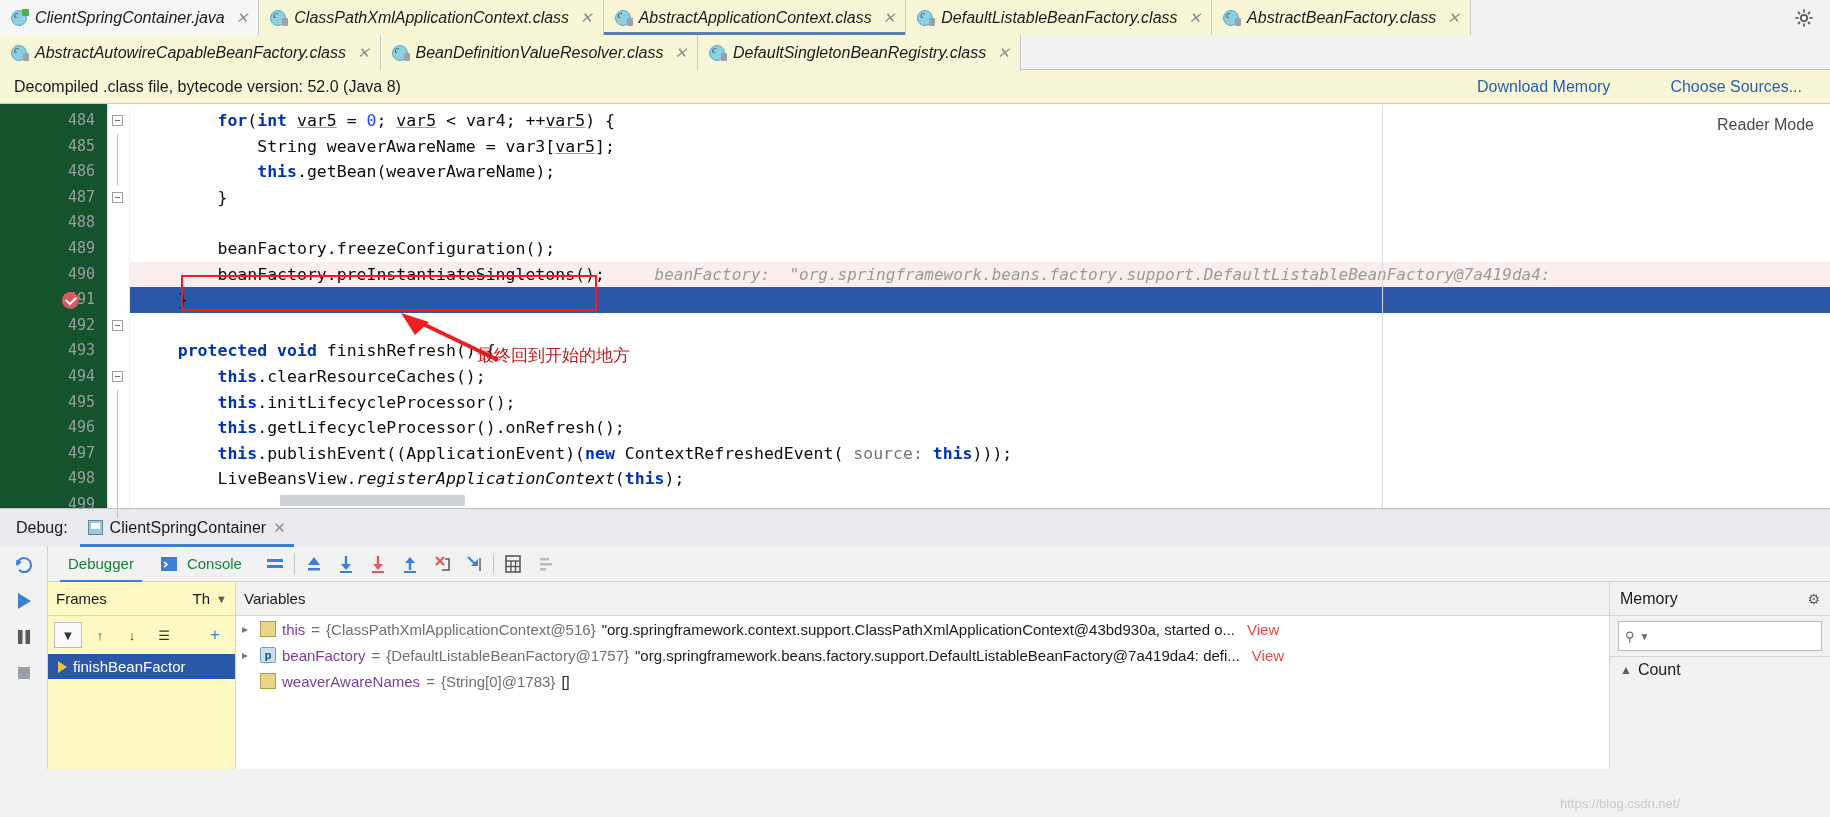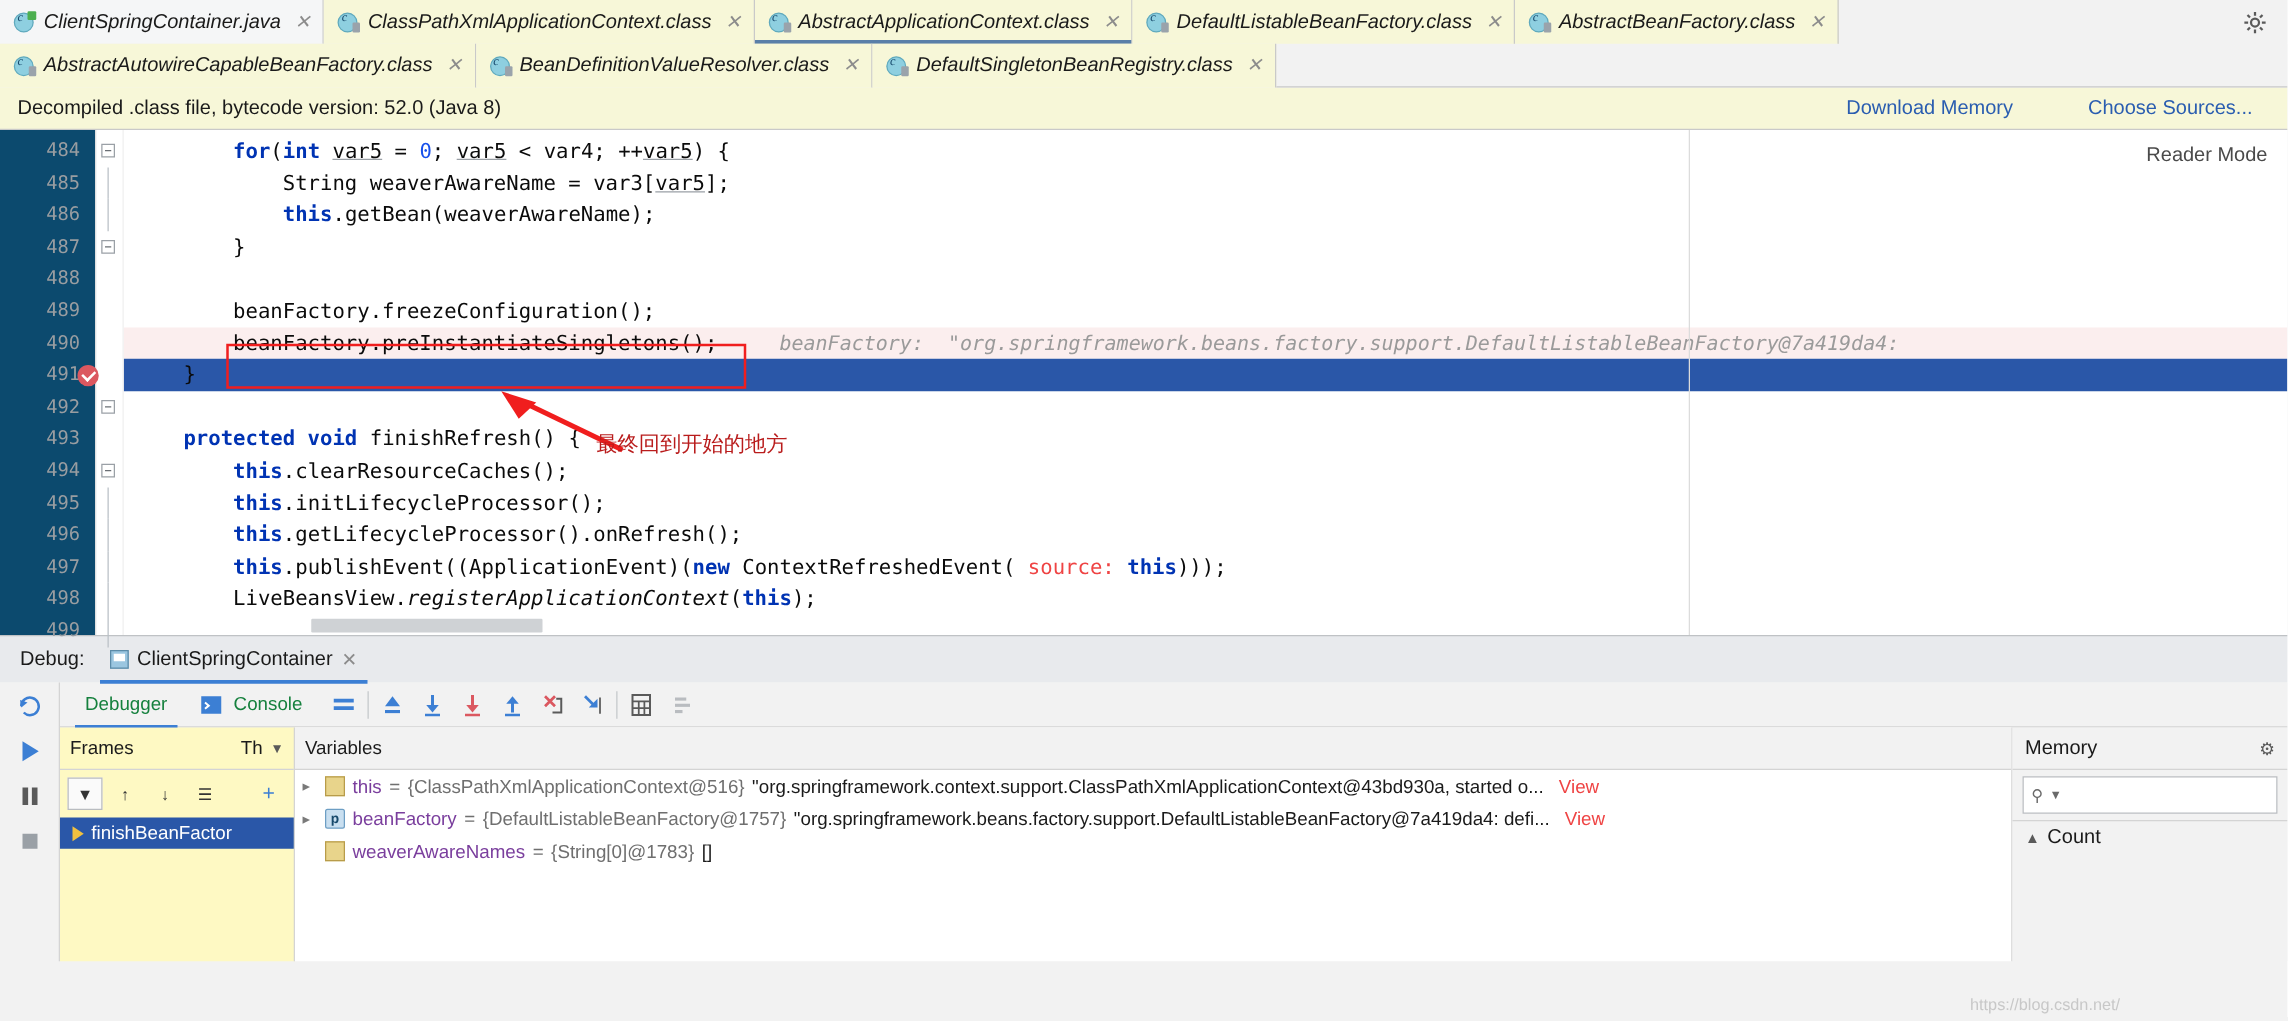--- a/index.html
+++ b/index.html
@@ -57,21 +57,21 @@
     height: 34px; background: #f7f7d8; border-bottom: 1px solid #c9c9c9;
     display: flex; align-items: center; padding: 0 28px 0 14px;
     font-size: 16px; color: #1a1a1a; gap: 24px;
   }
   .notice .spacer { flex: 1; }
   .notice a { color: #2a5db0; text-decoration: none; margin-left: 36px; font-size: 16px; }
 
   
   .editorwrap { position: relative; height: 404px; background: #ffffff; display: flex; }
   .gutter {
-    width: 77px; background: #0c4a6e; border-right: 1px solid #e0e0e0;
+    width: 108px; background: #14532d; border-right: 1px solid #e0e0e0;
     flex: none; position: relative; padding-top: 4px;
   }
   .gutter .ln {
     height: 25.6px; line-height: 25.6px; text-align: right; padding-right: 12px;
     font-family: "DejaVu Sans Mono", monospace; font-size: 15px; color: #999da1;
   }
   .foldcol {
     width: 22px; flex: none; background: #ffffff; position: relative; padding-top: 4px;
     border-right: 1px solid #f0f0f0;
   }
@@ -90,21 +90,21 @@
     height: 25.6px; line-height: 25.6px; white-space: pre;
     font-family: "DejaVu Sans Mono", monospace; font-size: 16.5px; color: #0b0b0b;
     padding-left: 8px; position: relative;
   }
   .cline.bp { background: #fbeeee; }
   .cline.sel { background: #2a57a8; }
   .kw { color: #0033b3; font-weight: 700; }
   .num { color: #1750eb; }
   .ital { font-style: italic; }
   .und { text-decoration: underline; text-decoration-color: #9aa0a6; }
-  .param { color: #ef4444; }
+  .param { color: #737373; }
   .hint {
     color: #9a9a9a; font-style: italic; font-family: "DejaVu Sans Mono", monospace;
     font-size: 16px;
   }
 
   
   .bpdot {
     position: absolute; left: 62px; width: 17px; height: 17px; border-radius: 50%;
     background: #db5860; z-index: 5;
   }
@@ -231,21 +231,21 @@
   .memsearch {
     height: 30px; margin: 5px 8px; border: 1px solid #b9bcc0; background: #fff;
     display: flex; align-items: center; padding: 0 6px; gap: 5px;
   }
   .memsearch .sicon { color: #6a6a6a; font-size: 13px; }
   .memcount {
     display: flex; align-items: center; gap: 6px; padding: 4px 10px;
     font-size: 16px; color: #1a1a1a; border-top: 1px solid #d4d4d4;
   }
   .wm {
-    position: absolute; right: 134px; bottom: 6px; font-size: 13px; color: #c8c8c8;
+    position: absolute; right: 150px; bottom: 6px; font-size: 13px; color: #c8c8c8;
   }
 </style>
 </head>
 <body>
 
 <div class="app">
 
   <div class="tabrow">
     <div class="tab">
       <span class="cicon java">

